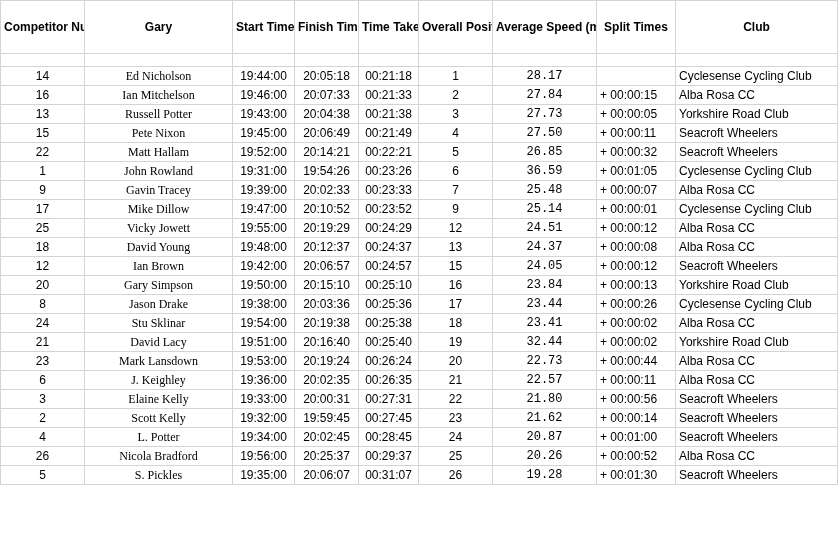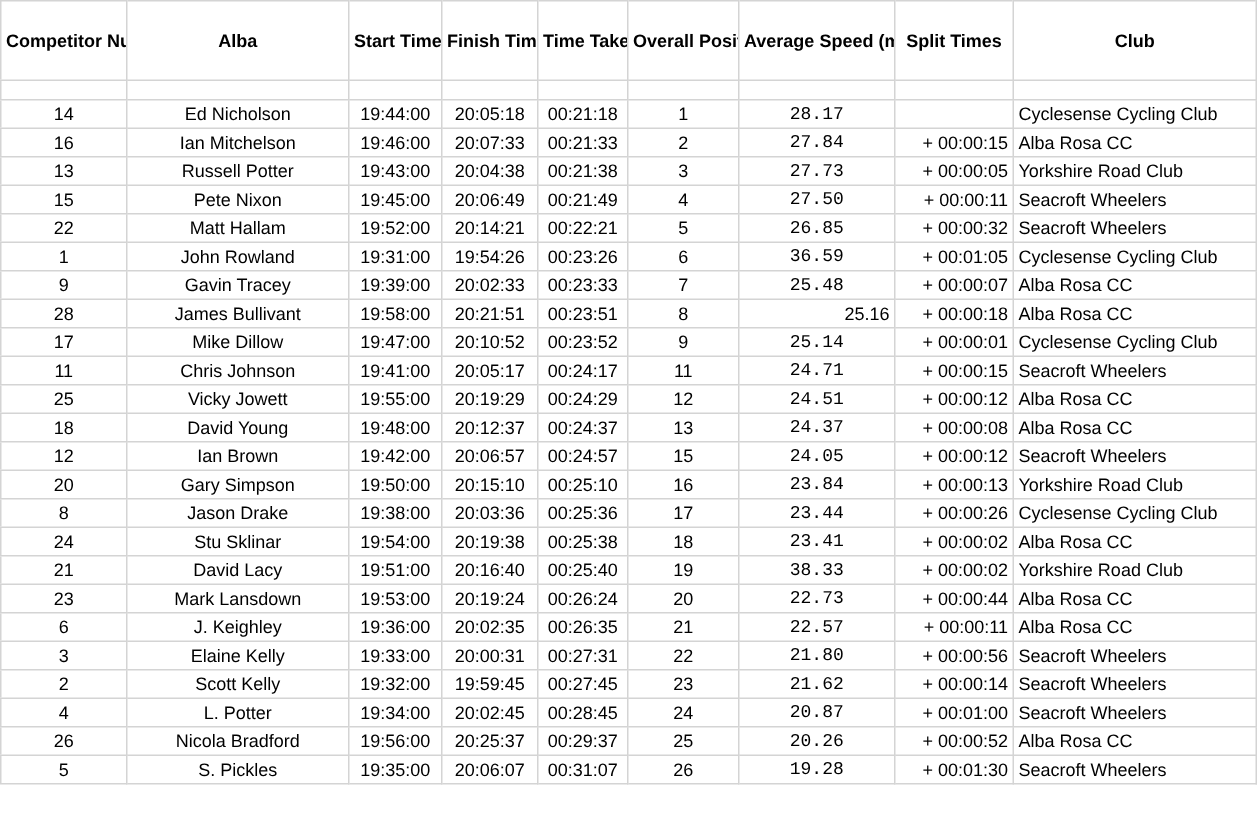--- a/index.html
+++ b/index.html
@@ -42,26 +42,26 @@
     border-bottom: 1px solid #bfbfbf;
     background: #ffffff;
   }
   tr.spacer-row td {
     height: 12px;
   }
   tbody tr.data-row td {
     height: 18px;
   }
   .c-num      { text-align: center; }
-  .c-name     { text-align: center; }
+  .c-name     { text-align: center; font-family: Liberation Serif, serif; }
   .c-time     { text-align: center; }
   .c-pos      { text-align: center; }
   .c-speed    { text-align: center; font-family: Liberation Mono, monospace; }
   .c-speed-r  { text-align: right; padding-right: 4px; }
-  .c-split    { text-align: right; }
+  .c-split    { text-align: left; }
   .c-club     { text-align: left; padding-left: 5px; }
 
   col.col-number { width: 84px; }
   col.col-name   { width: 148px; }
   col.col-start  { width: 62px; }
   col.col-finish { width: 64px; }
   col.col-taken  { width: 60px; }
   col.col-pos    { width: 74px; }
   col.col-speed  { width: 104px; }
   col.col-split  { width: 79px; }
@@ -78,21 +78,21 @@
     <col class="col-finish">
     <col class="col-taken">
     <col class="col-pos">
     <col class="col-speed">
     <col class="col-split">
     <col class="col-club">
   </colgroup>
   <thead>
     <tr>
       <th>Competitor Number</th>
-      <th>Alba</th>
+      <th>Gary</th>
       <th>Start Time</th>
       <th>Finish Time</th>
       <th>Time Taken</th>
       <th>Overall Position</th>
       <th>Average Speed (mph)</th>
       <th>Split Times</th>
       <th>Club</th>
     </tr>
   </thead>
   <tbody id="results-body">
@@ -178,53 +178,31 @@
         <td class="c-name">Gavin Tracey</td>
         <td class="c-time">19:39:00</td>
         <td class="c-time">20:02:33</td>
         <td class="c-time">00:23:33</td>
         <td class="c-pos">7</td>
         <td class="c-speed">25.48</td>
         <td class="c-split">+ 00:00:07</td>
         <td class="c-club">Alba Rosa CC</td>
       </tr>
       <tr class="data-row">
-        <td class="c-num">28</td>
-        <td class="c-name">James Bullivant</td>
-        <td class="c-time">19:58:00</td>
-        <td class="c-time">20:21:51</td>
-        <td class="c-time">00:23:51</td>
-        <td class="c-pos">8</td>
-        <td class="c-speed-r">25.16</td>
-        <td class="c-split">+ 00:00:18</td>
-        <td class="c-club">Alba Rosa CC</td>
-      </tr>
-      <tr class="data-row">
         <td class="c-num">17</td>
         <td class="c-name">Mike Dillow</td>
         <td class="c-time">19:47:00</td>
         <td class="c-time">20:10:52</td>
         <td class="c-time">00:23:52</td>
         <td class="c-pos">9</td>
         <td class="c-speed">25.14</td>
         <td class="c-split">+ 00:00:01</td>
         <td class="c-club">Cyclesense Cycling Club</td>
       </tr>
       <tr class="data-row">
-        <td class="c-num">11</td>
-        <td class="c-name">Chris Johnson</td>
-        <td class="c-time">19:41:00</td>
-        <td class="c-time">20:05:17</td>
-        <td class="c-time">00:24:17</td>
-        <td class="c-pos">11</td>
-        <td class="c-speed">24.71</td>
-        <td class="c-split">+ 00:00:15</td>
-        <td class="c-club">Seacroft Wheelers</td>
-      </tr>
-      <tr class="data-row">
         <td class="c-num">25</td>
         <td class="c-name">Vicky Jowett</td>
         <td class="c-time">19:55:00</td>
         <td class="c-time">20:19:29</td>
         <td class="c-time">00:24:29</td>
         <td class="c-pos">12</td>
         <td class="c-speed">24.51</td>
         <td class="c-split">+ 00:00:12</td>
         <td class="c-club">Alba Rosa CC</td>
       </tr>
@@ -283,21 +261,21 @@
         <td class="c-split">+ 00:00:02</td>
         <td class="c-club">Alba Rosa CC</td>
       </tr>
       <tr class="data-row">
         <td class="c-num">21</td>
         <td class="c-name">David Lacy</td>
         <td class="c-time">19:51:00</td>
         <td class="c-time">20:16:40</td>
         <td class="c-time">00:25:40</td>
         <td class="c-pos">19</td>
-        <td class="c-speed">38.33</td>
+        <td class="c-speed">32.44</td>
         <td class="c-split">+ 00:00:02</td>
         <td class="c-club">Yorkshire Road Club</td>
       </tr>
       <tr class="data-row">
         <td class="c-num">23</td>
         <td class="c-name">Mark Lansdown</td>
         <td class="c-time">19:53:00</td>
         <td class="c-time">20:19:24</td>
         <td class="c-time">00:26:24</td>
         <td class="c-pos">20</td>

